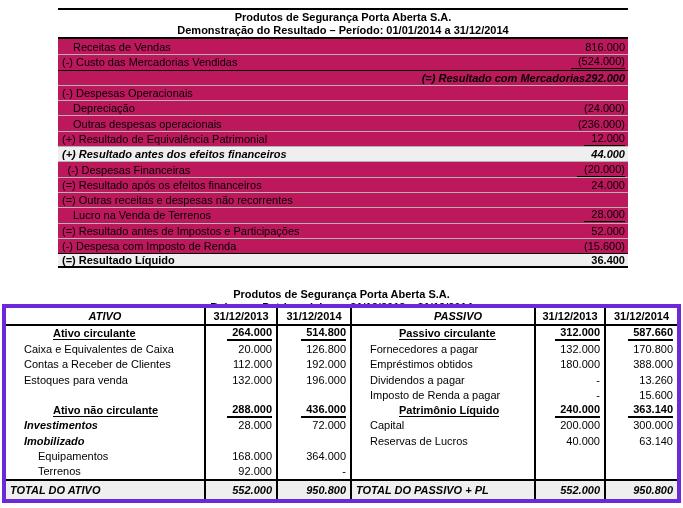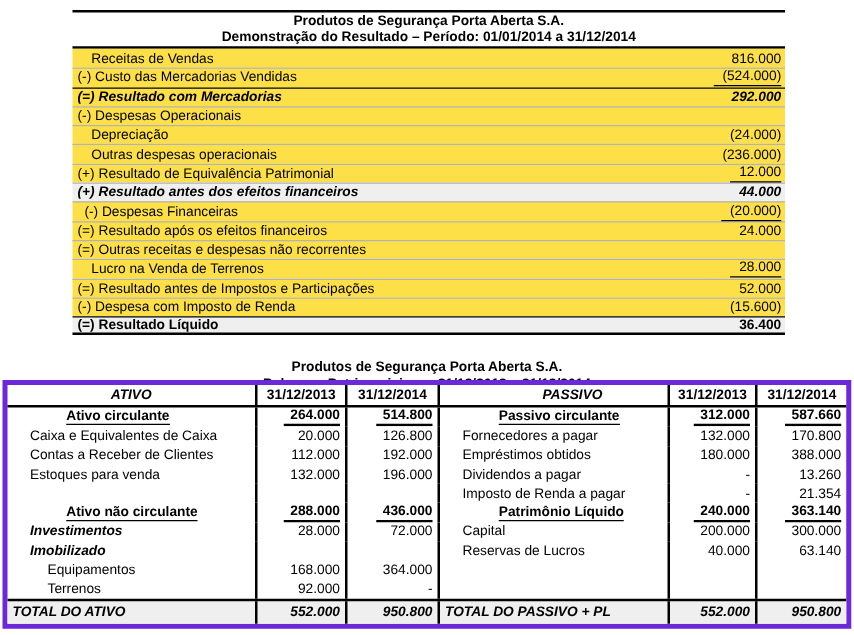--- a/index.html
+++ b/index.html
@@ -4,21 +4,21 @@
 <style>
   * { margin:0; padding:0; box-sizing:border-box; }
   html,body { background:#ffffff; }
   body { width:683px; height:508px; font-family:"Liberation Sans", sans-serif; color:#000; }
   .page { position:relative; width:683px; height:508px; background:#fff; overflow:hidden; }
 
   
   .inc-table { position:absolute; left:58px; top:8px; width:570px; border-top:2px solid #000; }
   .inc-titles { border-bottom:2px solid #000; padding:1px 0 1px; }
   .inc-title { text-align:center; font-weight:bold; font-size:11px; line-height:12.5px; white-space:nowrap; }
-  .inc-row { display:flex; align-items:center; height:15.3px; border-top:1px solid #b3b3b3; font-size:11px; background:#fde047; }
+  .inc-row { display:flex; align-items:center; height:15.3px; border-top:1px solid #b3b3b3; font-size:11px; background:#be185d; }
   .inc-row:first-child { border-top:none; }
   .inc-row.dark-top { border-top:1.5px solid #000; }
   .inc-row.dark-bottom { border-bottom:2px solid #000; }
   .inc-row.shaded { background:#efefef; }
   .inc-label { flex:1; white-space:nowrap; overflow:hidden; }
   .inc-value { text-align:right; padding-right:3px; white-space:nowrap; }
   .inc-value .u { display:inline-block; border-bottom:1px solid #000; padding-left:7px; line-height:13px; }
   .bi { font-weight:bold; font-style:italic; }
   .b  { font-weight:bold; }
 
@@ -53,21 +53,21 @@
     <div id="inc-body">
         <div class="inc-row">
           <div class="inc-label" style="padding-left: 15px;">Receitas de Vendas</div>
           <div class="inc-value"><span>816.000</span></div>
         </div>
         <div class="inc-row">
           <div class="inc-label" style="padding-left: 4px;">(-) Custo das Mercadorias Vendidas</div>
           <div class="inc-value"><span class="u">(524.000)</span></div>
         </div>
         <div class="inc-row dark-top">
-          <div class="inc-label bi" style="padding-left: 4px;">(=) Resultado com Mercadorias</div>
+          <div class="inc-label bi" style="padding-left: 4px; text-align: right;">(=) Resultado com Mercadorias</div>
           <div class="inc-value bi"><span>292.000</span></div>
         </div>
         <div class="inc-row">
           <div class="inc-label" style="padding-left: 4px;">(-) Despesas Operacionais</div>
           <div class="inc-value"></div>
         </div>
         <div class="inc-row">
           <div class="inc-label" style="padding-left: 15px;">Depreciação</div>
           <div class="inc-value"><span>(24.000)</span></div>
         </div>
@@ -225,21 +225,21 @@
           <div class="bs-cell c0 lvl1"></div>
           <div class="bs-cell val c1"></div>
           <div class="bs-cell val c2"></div>
           <div class="bs-cell c3 lvl1">
             <span>Imposto de Renda a pagar</span>
           </div>
           <div class="bs-cell val c4">
             <span>-</span>
           </div>
           <div class="bs-cell val c5">
-            <span>21.354</span>
+            <span>15.600</span>
           </div>
         </div>
         <div class="bs-row bs-body-row">
           <div class="bs-cell c0 lvl0">
             <span class="sec">Ativo não circulante</span>
           </div>
           <div class="bs-cell val c1">
             <span class="sec-val">288.000</span>
           </div>
           <div class="bs-cell val c2">

